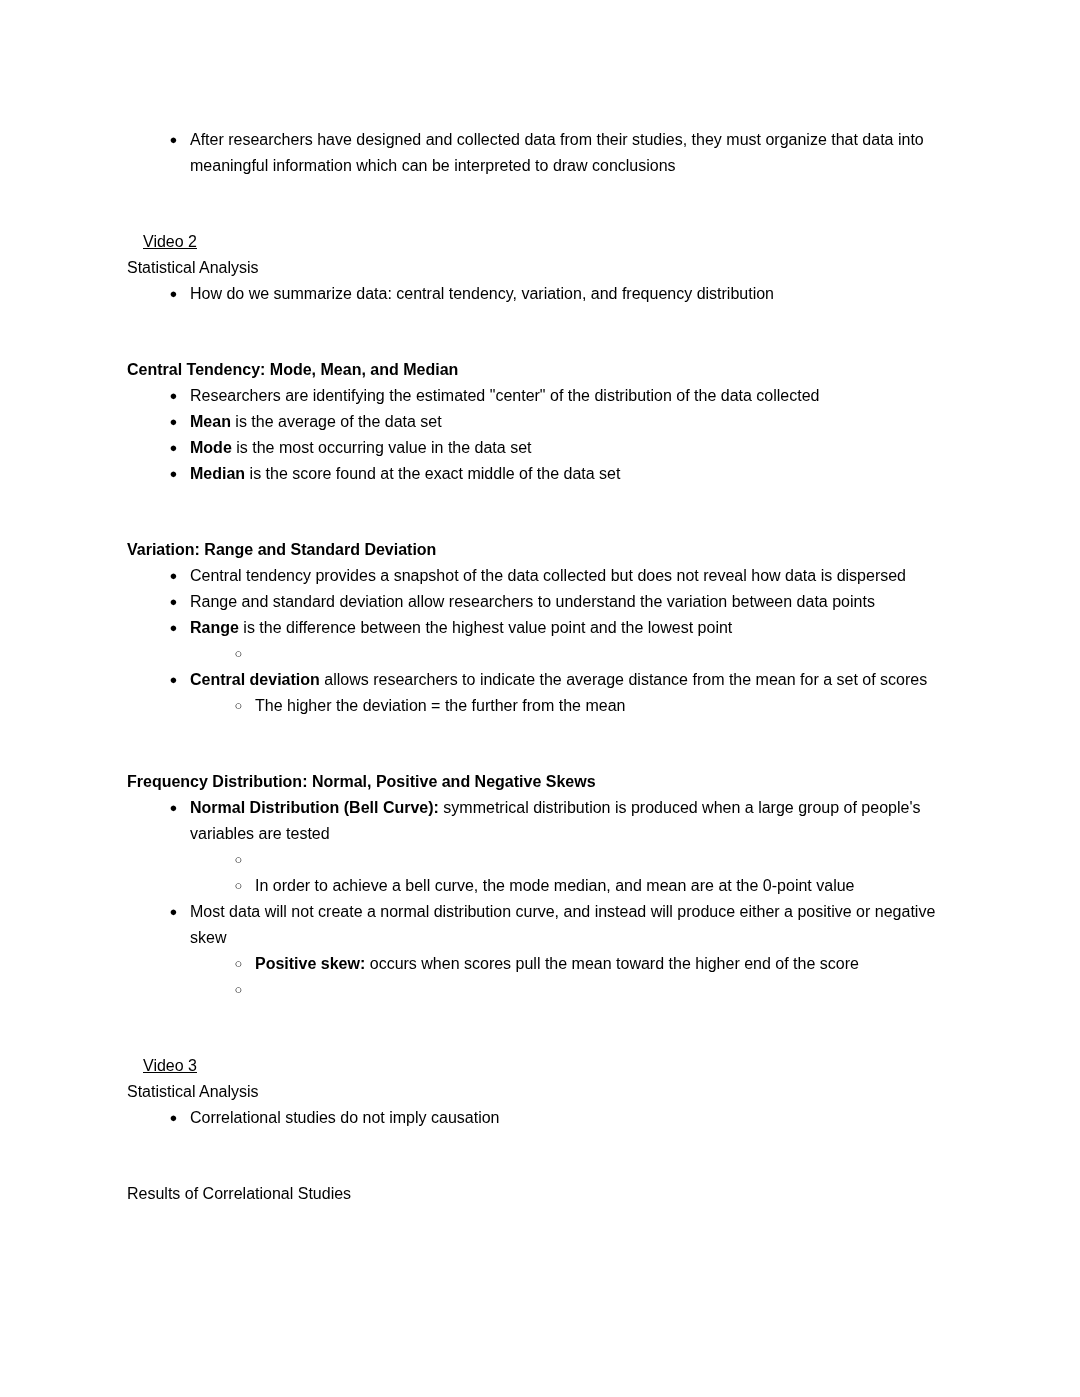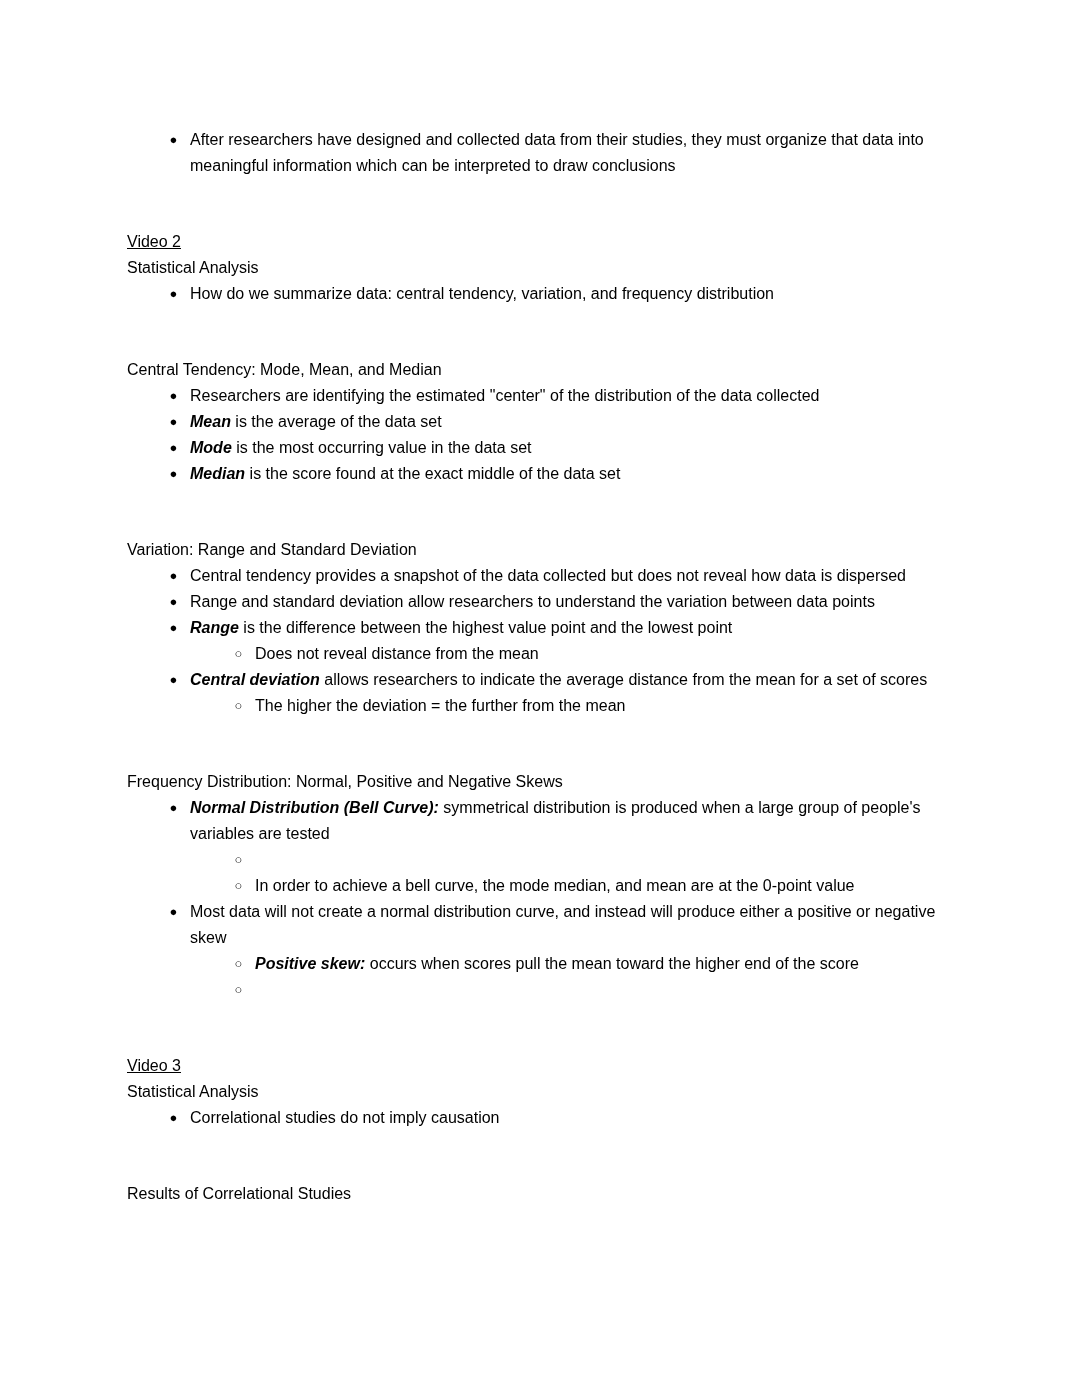--- a/index.html
+++ b/index.html
@@ -19,24 +19,25 @@
     line-height: 26px;
     color: #000000;
   }
   .doc-content {
     position: absolute;
     top: 127px;
     left: 127px;
     width: 824px;
   }
   .heading_bold {
-    font-weight: normal;
+    font-weight: bold;
   }
   .heading_underline {
     text-decoration: underline;
+    margin-left: 16px;
   }
   .paragraph {
   }
   .spacer {
     height: 50px;
   }
   .li {
     display: flex;
     align-items: flex-start;
   }
@@ -45,21 +46,21 @@
     width: 33px;
     text-align: center;
     font-size: 13px;
     line-height: 26px;
   }
   .li.l1 { padding-left: 30px; }
   .li.l2 { padding-left: 95px; }
   .li .li-text {
     flex: 1 1 auto;
   }
-  .bold { font-weight: bold; font-style: italic; }
+  .bold { font-weight: bold; }
 </style>
 </head>
 <body>
 
 <div class="page">
   <div class="doc-content" id="doc-content">
       <div class="li l1">
         <span class="marker">●</span>
         <span class="li-text"><span>After researchers have designed and collected data from their studies, they must organize that data into meaningful information which can be interpreted to draw conclusions</span></span>
       </div>
@@ -97,21 +98,20 @@
       <div class="li l1">
         <span class="marker">●</span>
         <span class="li-text"><span>Range and standard deviation allow researchers to understand the variation between data points</span></span>
       </div>
       <div class="li l1">
         <span class="marker">●</span>
         <span class="li-text"><span class="bold">Range</span><span> is the difference between the highest value point and the lowest point</span></span>
       </div>
       <div class="li l2">
         <span class="marker">○</span>
-        <span class="li-text"><span>Does not reveal distance from the mean</span></span>
       </div>
       <div class="li l1">
         <span class="marker">●</span>
         <span class="li-text"><span class="bold">Central deviation</span><span> allows researchers to indicate the average distance from the mean for a set of scores</span></span>
       </div>
       <div class="li l2">
         <span class="marker">○</span>
         <span class="li-text"><span>The higher the deviation = the further from the mean</span></span>
       </div>
       <div class="spacer"></div>

